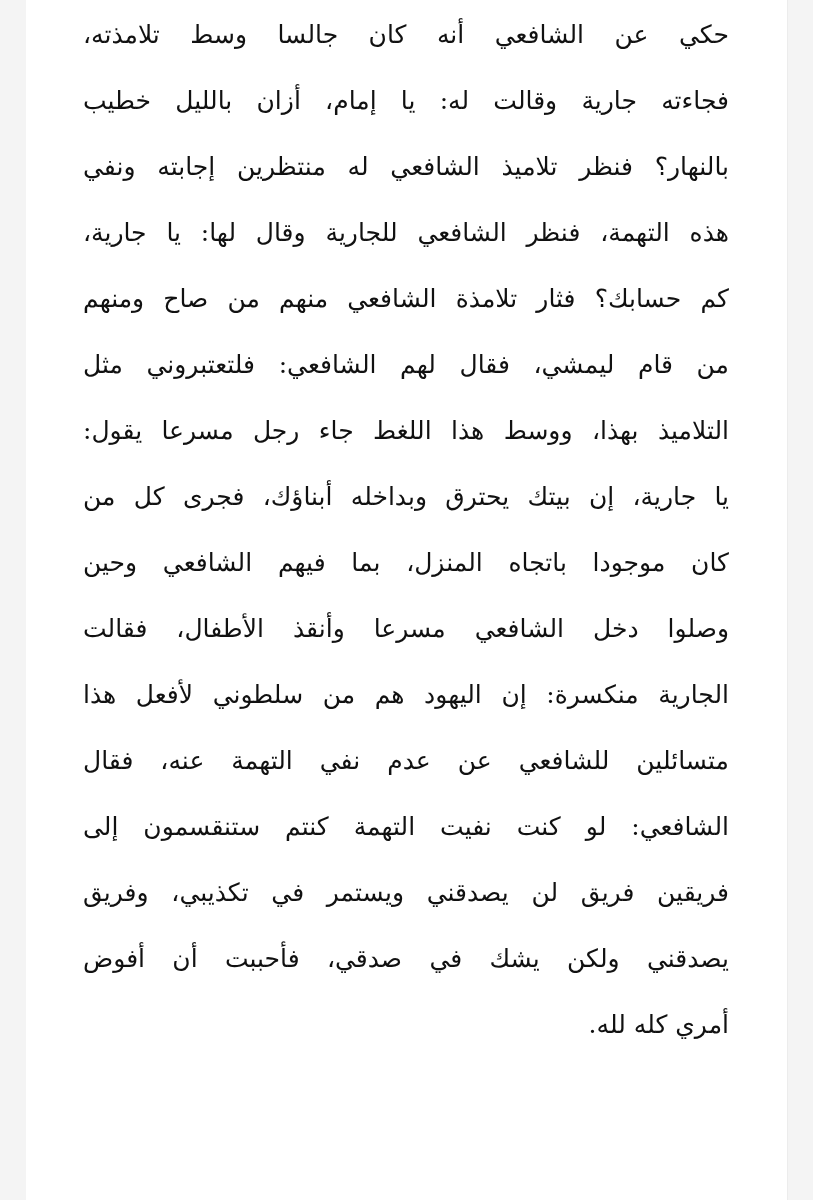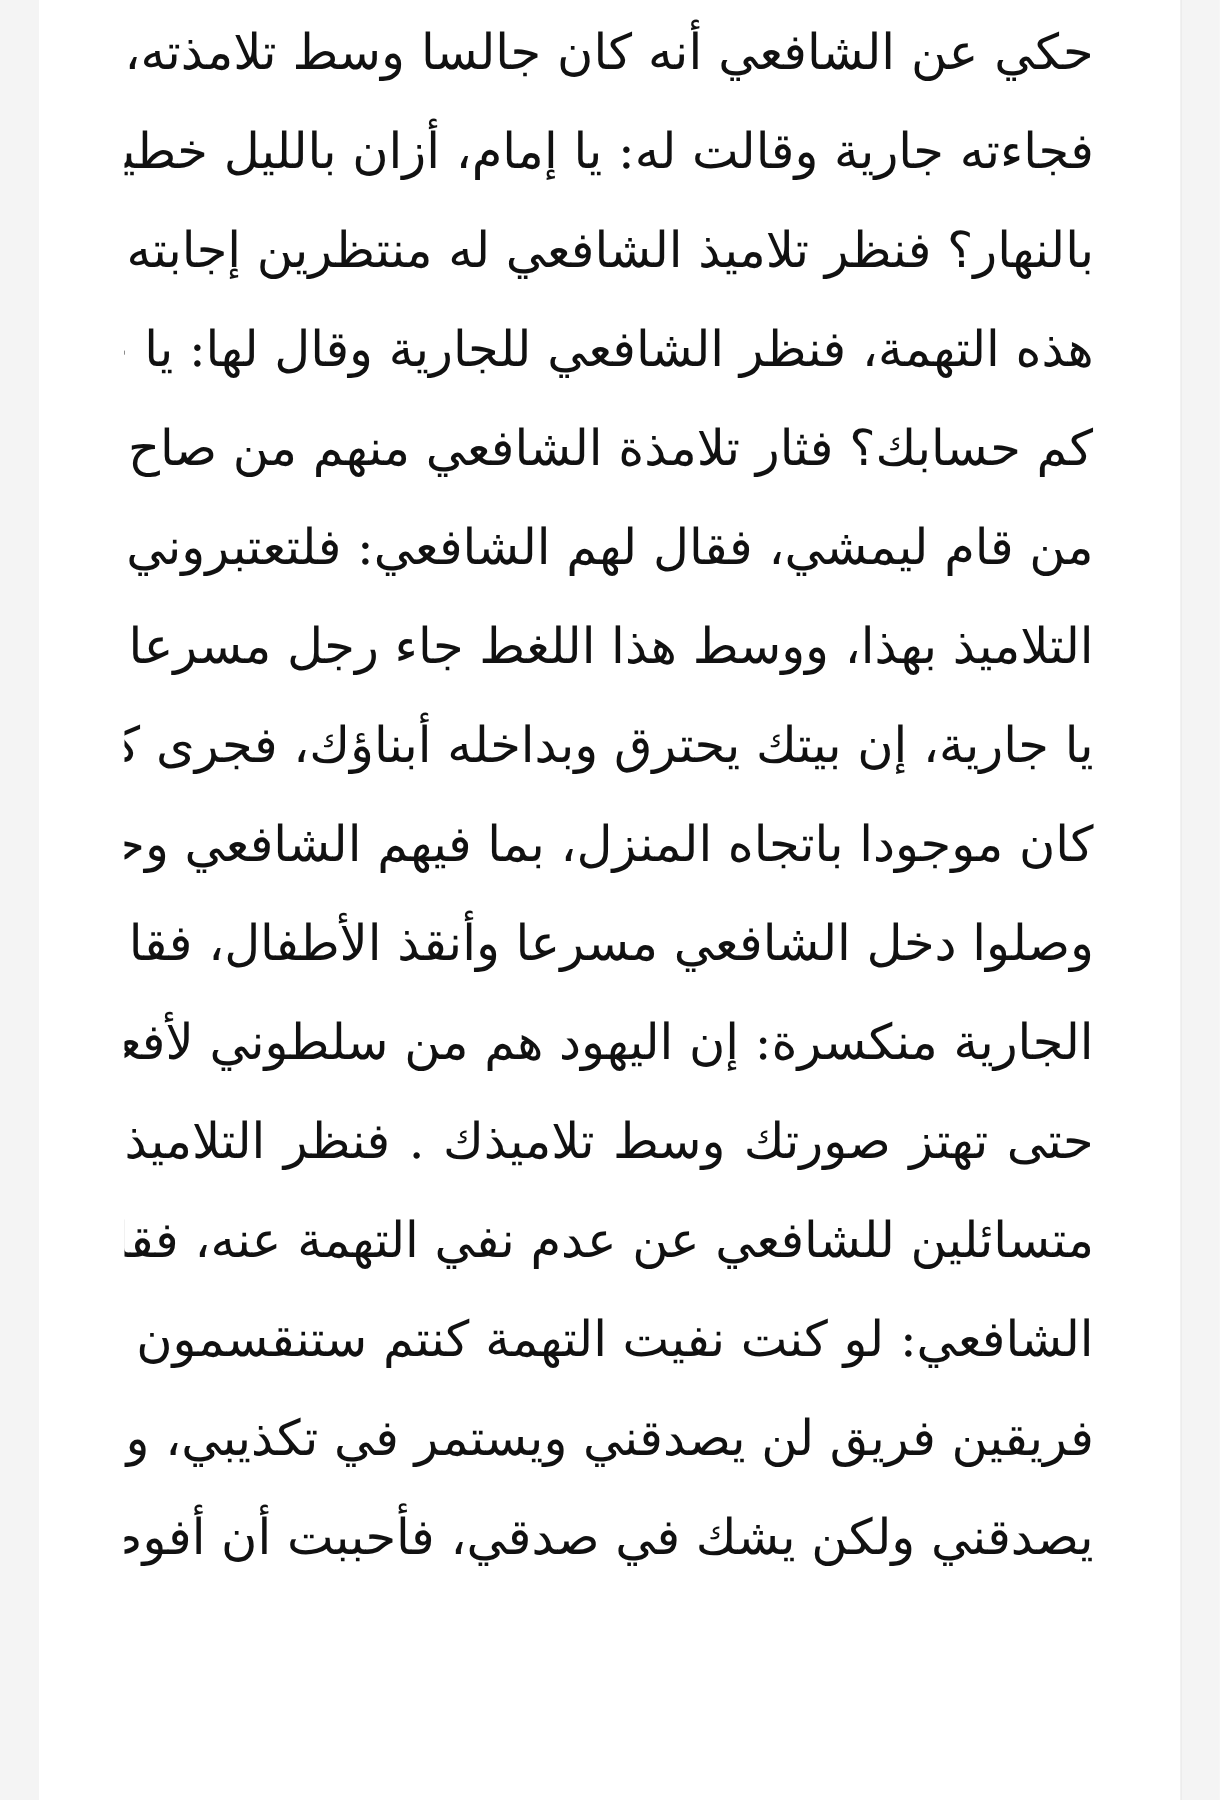--- a/index.html
+++ b/index.html
@@ -32,21 +32,21 @@
       border-left: 1px solid #ececec;
       box-sizing: border-box;
     }
     .text-block {
       position: absolute;
       left: 83px;
       top: 2px;
       width: 646px;
       direction: rtl;
       font-family: "DejaVu Serif", "Liberation Serif", serif;
-      font-size: 33px;
+      font-size: 25px;
       color: #111111;
     }
     .line {
       display: block;
       height: 66px;
       line-height: 66px;
       white-space: nowrap;
       text-align: justify;
       text-align-last: justify;
       overflow: hidden;
@@ -67,18 +67,18 @@
   <span class="line">فجاءته جارية وقالت له: يا إمام، أزان بالليل خطيب</span>
   <span class="line">بالنهار؟ فنظر تلاميذ الشافعي له منتظرين إجابته ونفي</span>
   <span class="line">هذه التهمة، فنظر الشافعي للجارية وقال لها: يا جارية،</span>
   <span class="line">كم حسابك؟ فثار تلامذة الشافعي منهم من صاح ومنهم</span>
   <span class="line">من قام ليمشي، فقال لهم الشافعي: فلتعتبروني مثل</span>
   <span class="line">التلاميذ بهذا، ووسط هذا اللغط جاء رجل مسرعا يقول:</span>
   <span class="line">يا جارية، إن بيتك يحترق وبداخله أبناؤك، فجرى كل من</span>
   <span class="line">كان موجودا باتجاه المنزل، بما فيهم الشافعي وحين</span>
   <span class="line">وصلوا دخل الشافعي مسرعا وأنقذ الأطفال، فقالت</span>
   <span class="line">الجارية منكسرة: إن اليهود هم من سلطوني لأفعل هذا</span>
-  <span class="line">حتى تهتز صورتك وسط تلاميذك . فنظر التلاميذ</span>
   <span class="line">متسائلين للشافعي عن عدم نفي التهمة عنه، فقال</span>
   <span class="line">الشافعي: لو كنت نفيت التهمة كنتم ستنقسمون إلى</span>
   <span class="line">فريقين فريق لن يصدقني ويستمر في تكذيبي، وفريق</span>
   <span class="line">يصدقني ولكن يشك في صدقي، فأحببت أن أفوض</span>
+  <span class="line last">أمري كله لله.</span>
 </div>
 
 </body></html>

